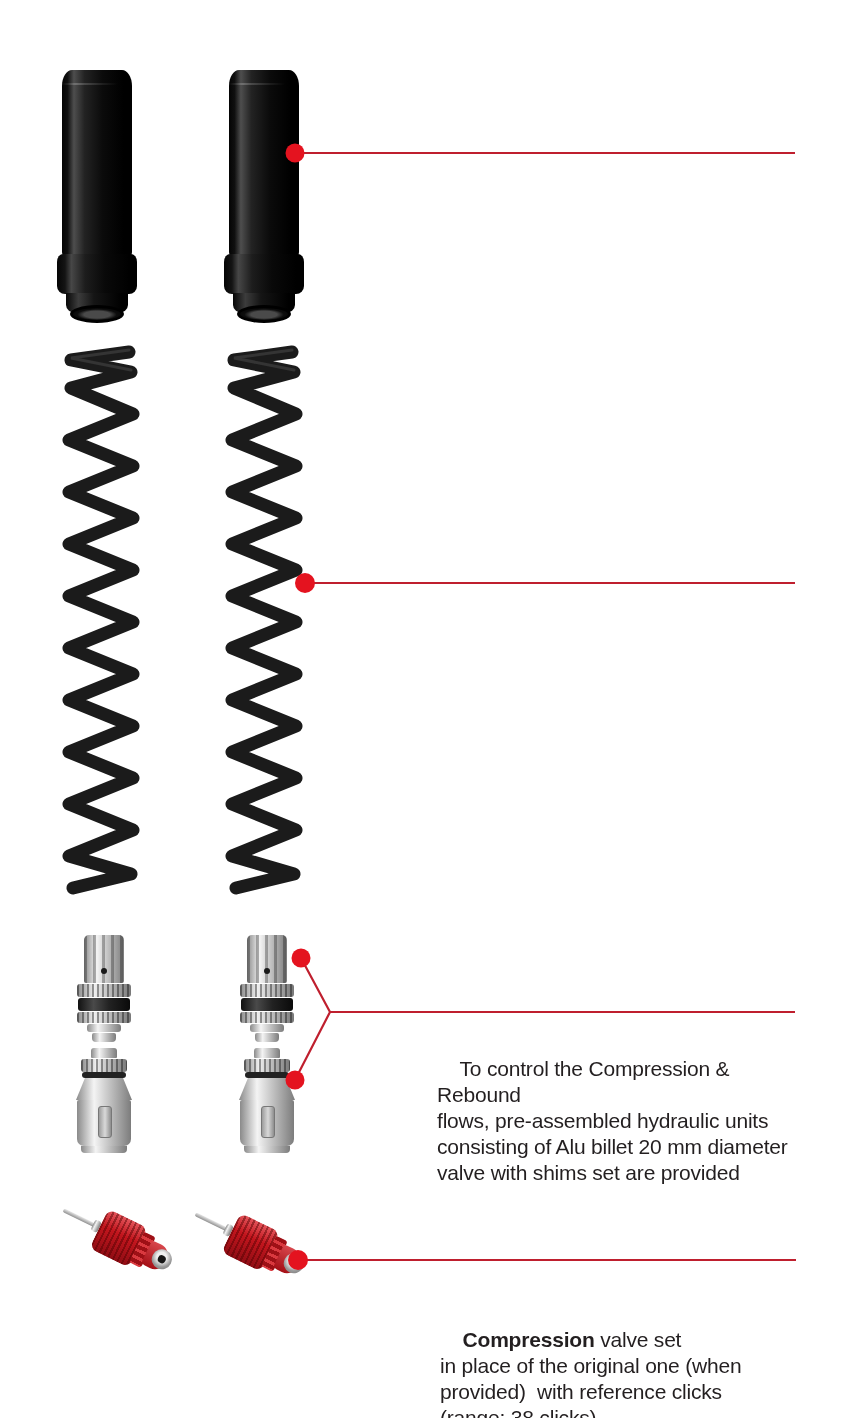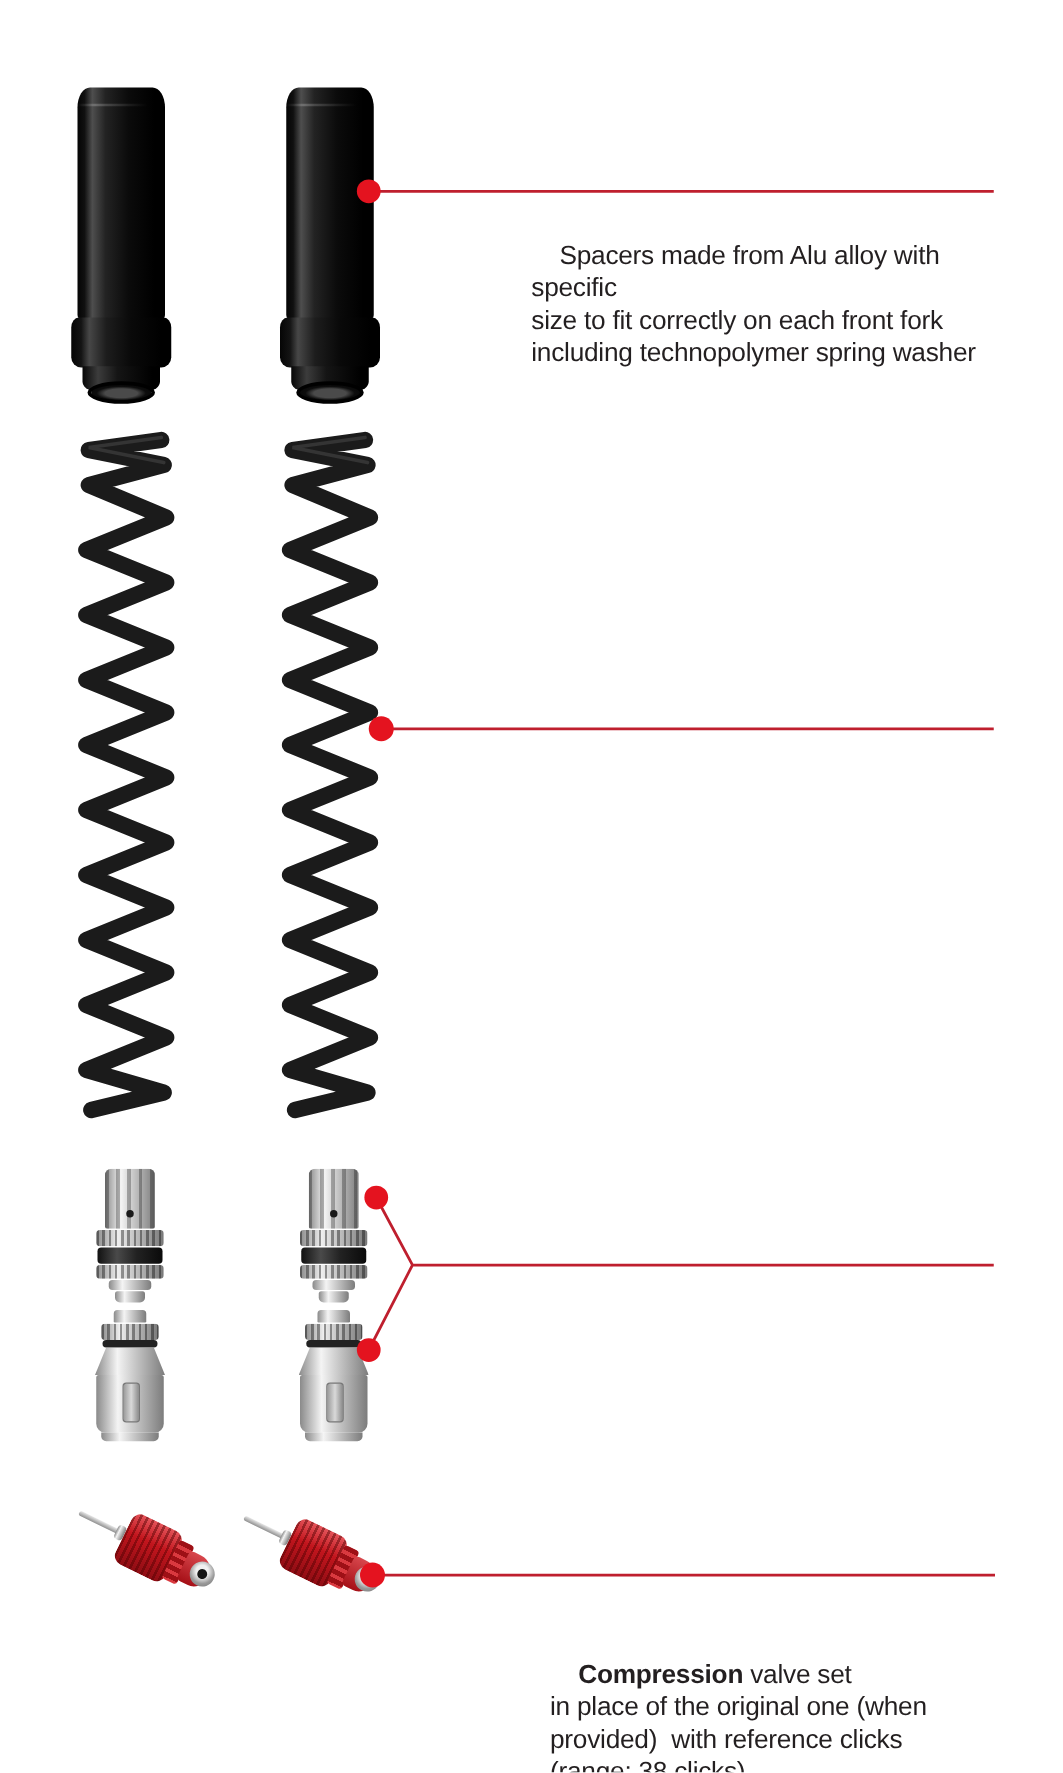--- a/index.html
+++ b/index.html
@@ -153,27 +153,28 @@
     <circle cx="305" cy="583" r="10" fill="#e4131f"></circle>
 
     <path d="M301,958 L330,1012 L295,1080 M330,1012 H795" fill="none" stroke="#bf1f2e" stroke-width="2.2"></path>
     <circle cx="301" cy="958" r="9.5" fill="#e4131f"></circle>
     <circle cx="295" cy="1080" r="9.5" fill="#e4131f"></circle>
 
     <line x1="298" y1="1260" x2="796" y2="1260" stroke="#bf1f2e" stroke-width="2.2"></line>
     <circle cx="298" cy="1260" r="10" fill="#e4131f"></circle>
   </svg>
 
-  <div class="callout-text" style="left:425px;top:166px;width:360px;">
-    <span>Spacers made from Alu alloy with specific
-size to fit correctly on each front fork
-including technopolymer spring washer</span>
-  </div>
 
 
+  <div class="callout-text" style="left:437px;top:1030px;width:360px;">
+    <span>To control the Compression &amp; Rebound
+flows, pre-assembled hydraulic units
+consisting of Alu billet 20 mm diameter
+valve with shims set are provided</span>
+  </div>
 
   <div class="callout-text" style="left:440px;top:1301px;width:360px;">
     <span class="lead-bold">Compression</span><span> valve set
 in place of the original one (when
 provided)  with reference clicks
 (range: 38 clicks)</span>
   </div>
 
 </div>
 

